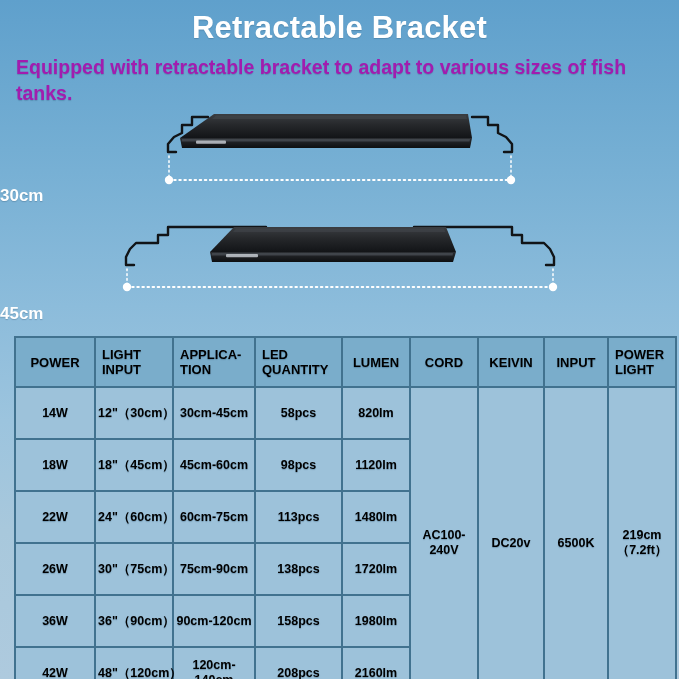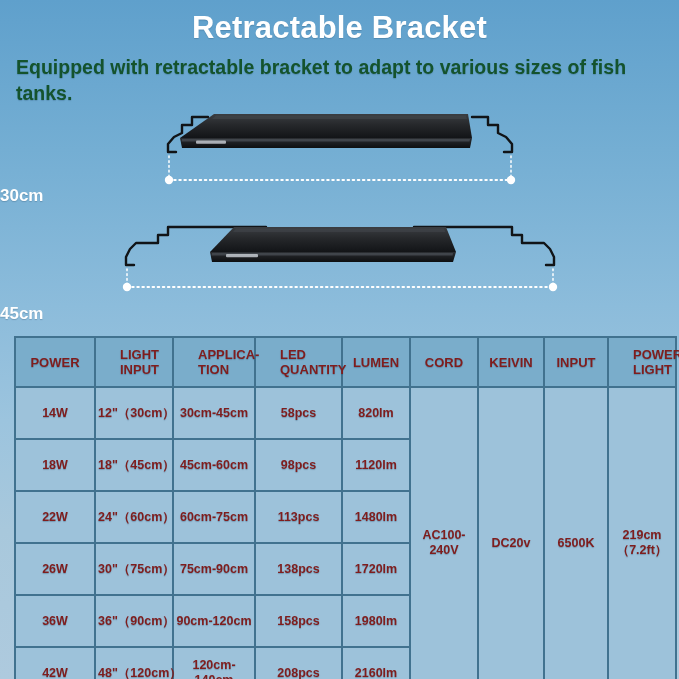--- a/index.html
+++ b/index.html
@@ -32,21 +32,21 @@
     letter-spacing: 0.2px;
     text-shadow: 0 1px 1px rgba(40,80,110,0.30);
   }
   .subtitle {
     position: absolute;
     top: 54px;
     left: 16px;
     width: 652px;
     font-size: 19.5px;
     font-weight: bold;
-    color: #14532d;
+    color: #a21caf;
     line-height: 26px;
     text-shadow: 0 1px 1px rgba(40,80,110,0.28);
   }
 
   
   .product {
     position: absolute;
   }
   .prod-1 { left: 120px; top: 100px; width: 440px; height: 100px; }
   .prod-2 { left: 100px; top: 205px; width: 480px; height: 105px; }
@@ -73,36 +73,36 @@
   }
   table.spec {
     border-collapse: separate;
     border-spacing: 2px;
     width: 651px;
     table-layout: fixed;
     background: #41728f;
   }
   table.spec th,
   table.spec td {
-    color: #7f1d1d;
+    color: #000000;
     font-weight: bold;
     text-align: center;
     vertical-align: middle;
     font-size: 12.5px;
     padding: 2px 2px;
     line-height: 15px;
     text-shadow: 0 1px 1px rgba(40,80,110,0.35);
     margin-left: 12px;
   }
   table.spec th {
     background: #7aadcb;
     height: 44px;
     font-size: 13px;
     text-align: left;
-    padding-left: 24px;
+    padding-left: 6px;
   }
   table.spec th.th-center { text-align: center; padding-left: 2px; }
   table.spec td {
     background: #9dc2da;
     height: 46px;
   }
   table.spec td.merged {
     vertical-align: middle;
   }
   .cell-sub {

